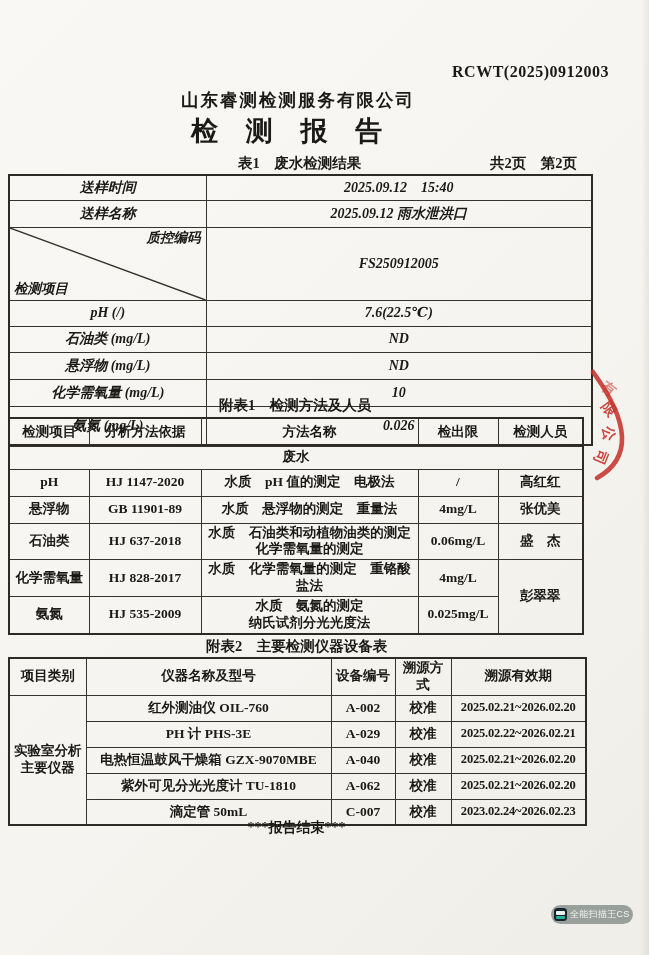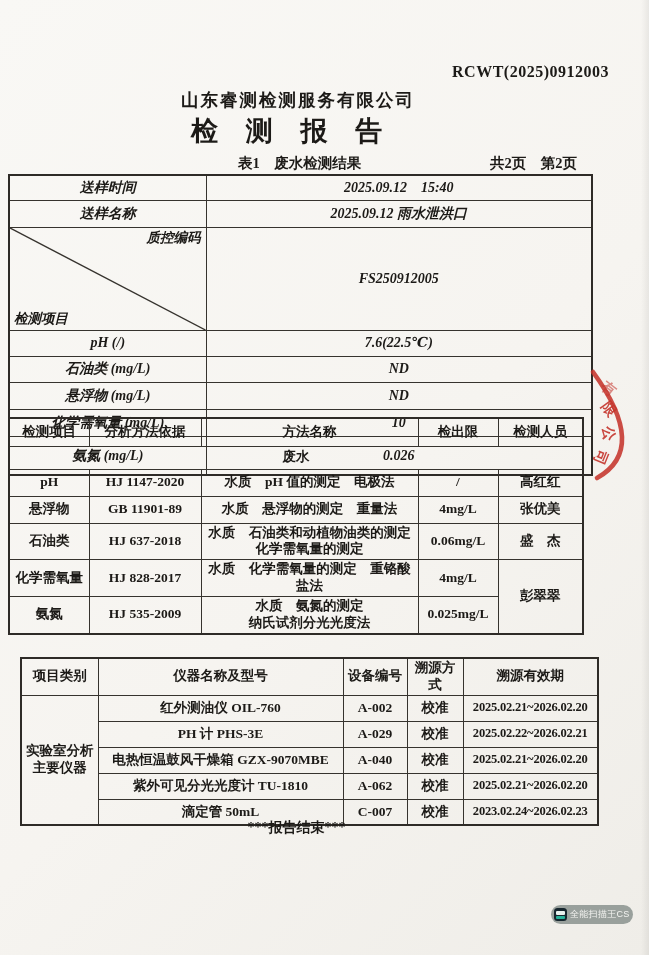--- a/index.html
+++ b/index.html
@@ -32,26 +32,26 @@
   td,th{
     border:1.6px solid #36332e;
     text-align:center;vertical-align:middle;
     font-size:13.5px;font-weight:600;
     padding:1px 2px;white-space:pre-line;line-height:1.25;
     overflow:hidden;
   }
   .t1{left:8px;top:174px;width:583px;font-style:italic;}
   .t1 td{font-size:14px;}
   .t2{left:8px;top:417px;width:574px;}
-  .t3{left:20px;top:657px;width:577px;}
+  .t3{left:8px;top:657px;width:577px;}
   .t3 .date-cell{font-size:12.5px;letter-spacing:-0.2px;}
   table{border:2.2px solid #2e2b27;}
 
   
-  .diag{position:relative;padding:16px;}
+  .diag{position:relative;padding:1px;}
   .diag svg{position:absolute;inset:0;width:100%;height:100%;}
   .diag .dtop{position:absolute;top:2px;right:5px;font-size:13.5px;font-weight:600;}
   .diag .dbot{position:absolute;bottom:2px;left:4px;font-size:13.5px;font-weight:600;}
 
   
   .seal{left:566px;top:328px;width:83px;height:205px;pointer-events:none;}
   .seal text{
     font-family:"Liberation Serif",serif;font-weight:700;
     fill:#c5342c;font-size:14.5px;
   }
@@ -130,20 +130,21 @@
       <td>化学需氧量 (mg/L)</td>
       <td>10</td>
     </tr>
     <tr style="height:39px">
       <td>氨氮 (mg/L)</td>
       <td>0.026</td>
     </tr>
   </tbody>
     </table>
 
+  <div class="abs cap2">附表1　检测方法及人员</div>
 
   <table class="abs t2">
     <colgroup>
       <col style="width:80px">
         <col style="width:112px">
         <col style="width:217px">
       <col style="width:80px">
         <col style="width:85px">
     </colgroup>
     <tbody>
@@ -189,20 +190,21 @@
     <tr style="height:37px">
       <td>氨氮</td>
       <td>HJ 535-2009</td>
       <td>水质　氨氮的测定
 纳氏试剂分光光度法</td>
       <td>0.025mg/L</td>
     </tr>
   </tbody>
     </table>
 
+  <div class="abs cap3">附表2　主要检测仪器设备表</div>
 
   <table class="abs t3">
     <colgroup>
       <col style="width:77px">
         <col style="width:245px">
         <col style="width:64px">
       <col style="width:56px">
         <col style="width:135px">
     </colgroup>
     <tbody>

